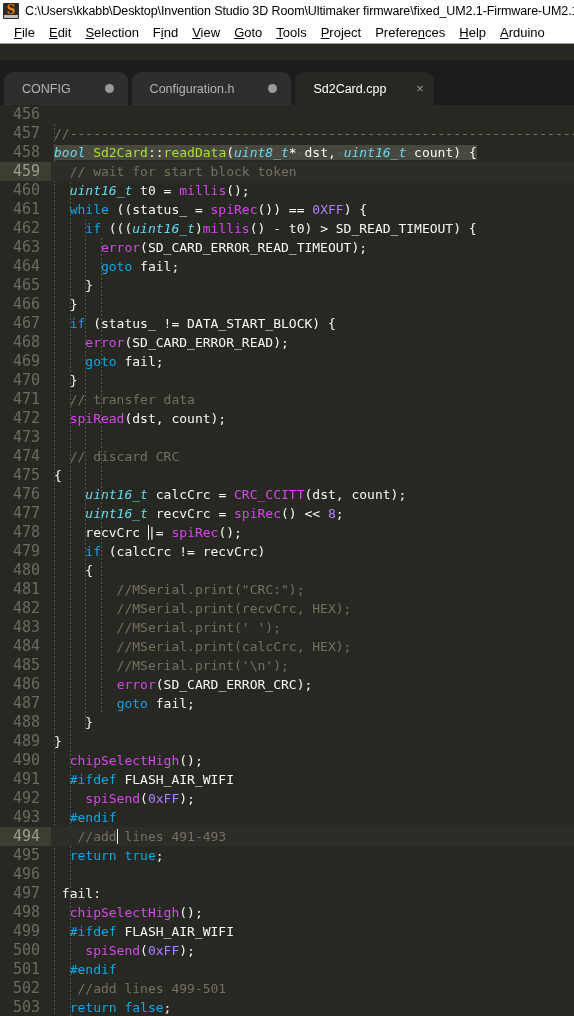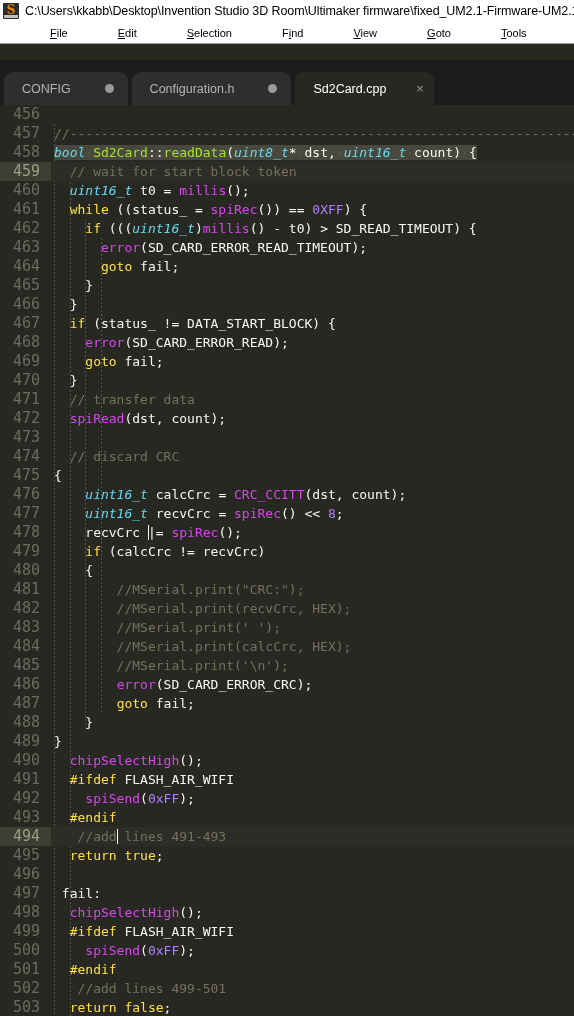--- a/index.html
+++ b/index.html
@@ -61,26 +61,25 @@
   #menubar {
     height: 22px;
     background: #ffffff;
     display: flex;
     align-items: center;
     padding-left: 7px;
     border-bottom: 1px solid #9a9a9a;
   }
   .menu-item {
     font-family: "Liberation Sans", sans-serif;
-    font-size: 11px;
+    font-size: 13px;
     color: #000000;
     padding: 1px 7px 1px 7px;
     white-space: nowrap;
     cursor: default;
-    margin-left: 36px;
   }
   .menu-item u { text-decoration: underline; }
 
   
   #tabbar {
     height: 45px;
     background: #1c1c1c;
     display: flex;
     align-items: flex-end;
     padding-left: 4px;
@@ -178,21 +177,21 @@
     pointer-events: none;
   }
   .guide {
     position: absolute;
     width: 1px;
     background-image: linear-gradient(to bottom, #565648 0 2px, transparent 2px 4px);
     background-size: 1px 4px;
   }
 
   
-  .k   { color: #fde047; }            
+  .k   { color: #0ea5e9; }            
   .t   { color: #66d9ef; font-style: italic; text-align: right; } 
   .fn  { color: #a6e22e; }            
   .call{ color: #d946ef; }            
   .num { color: #ae81ff; }            
   .cm  { color: #75715e; }            
   .op  { color: #f8f8f2; }
   .sel { background: #49483e; }
   .ws  { color: #5a5a50; }
 
   .cursor {

